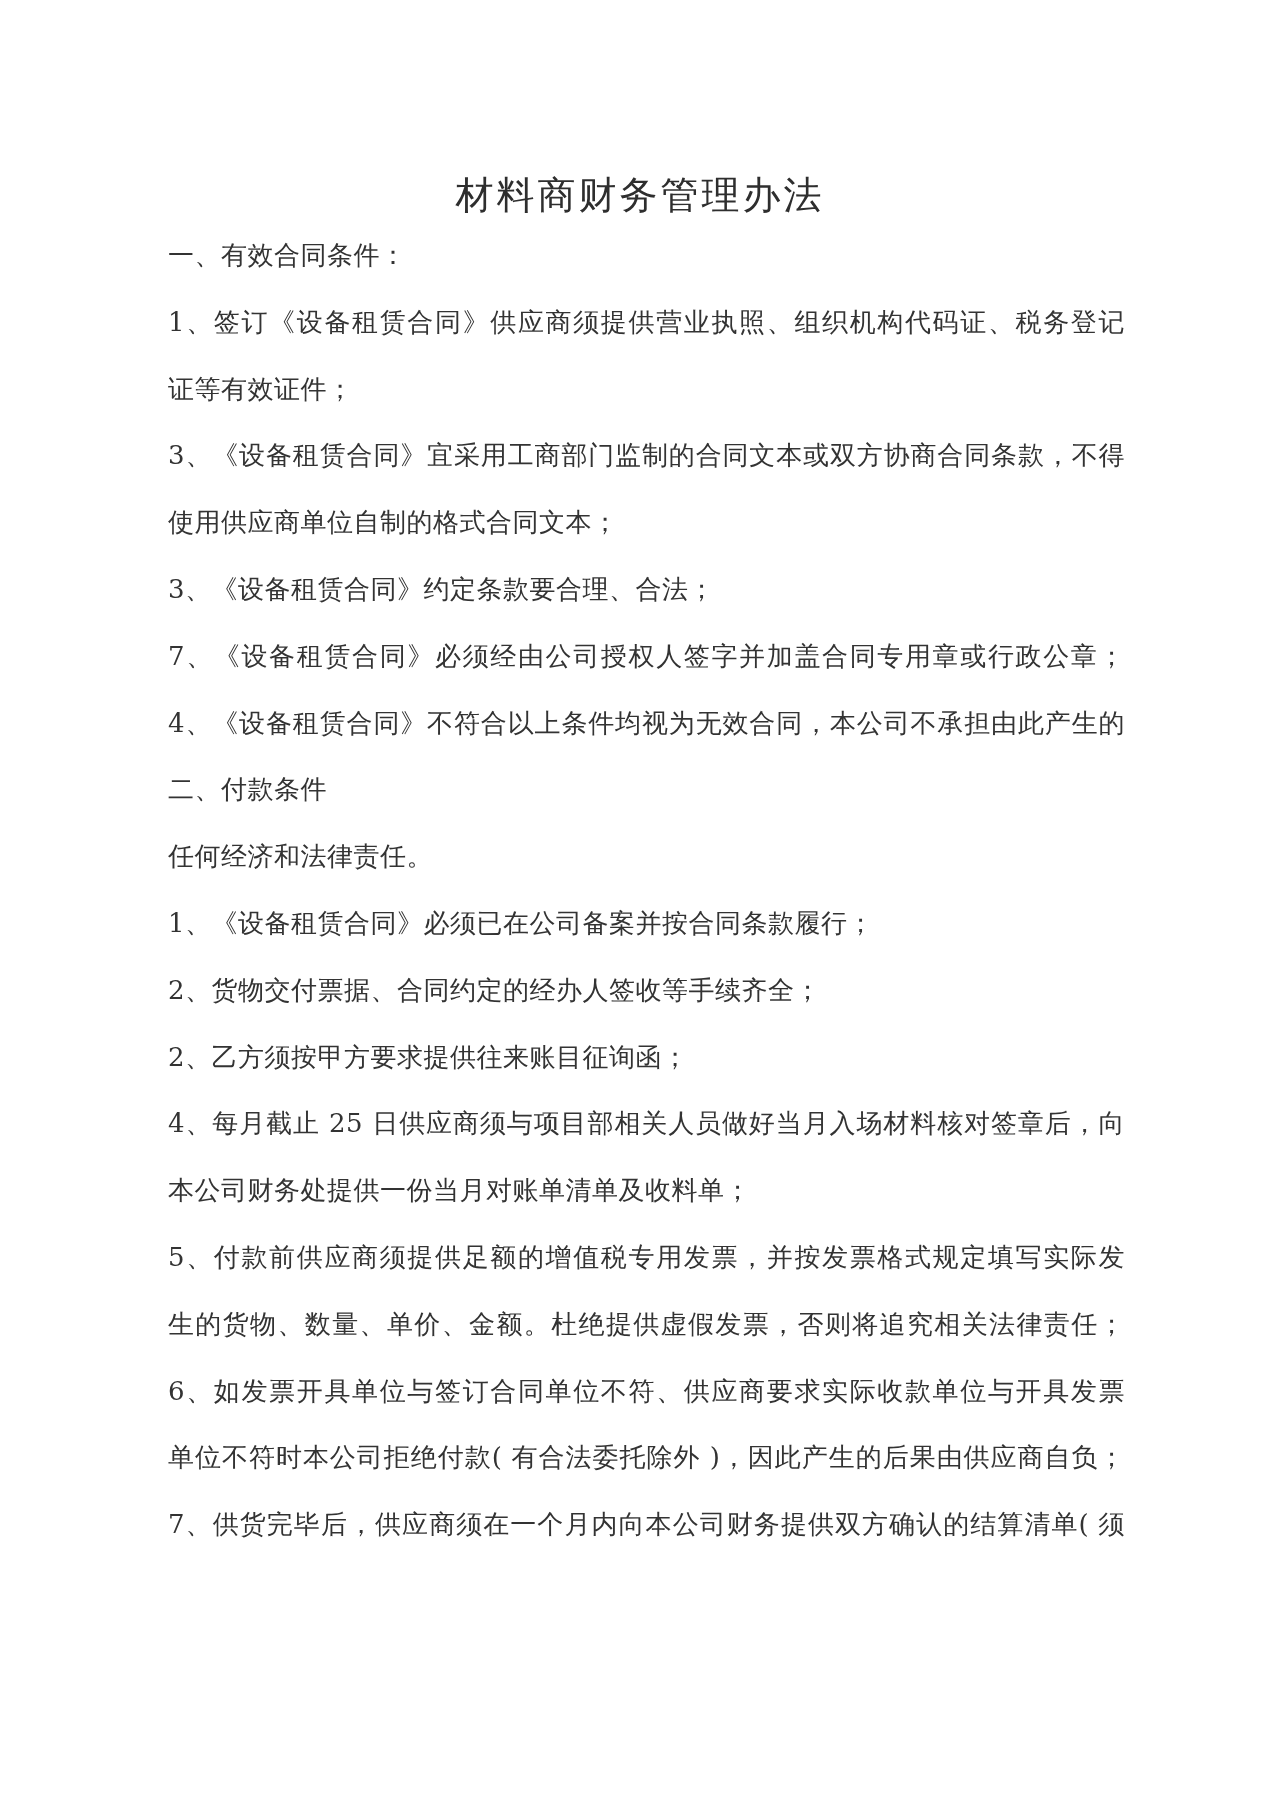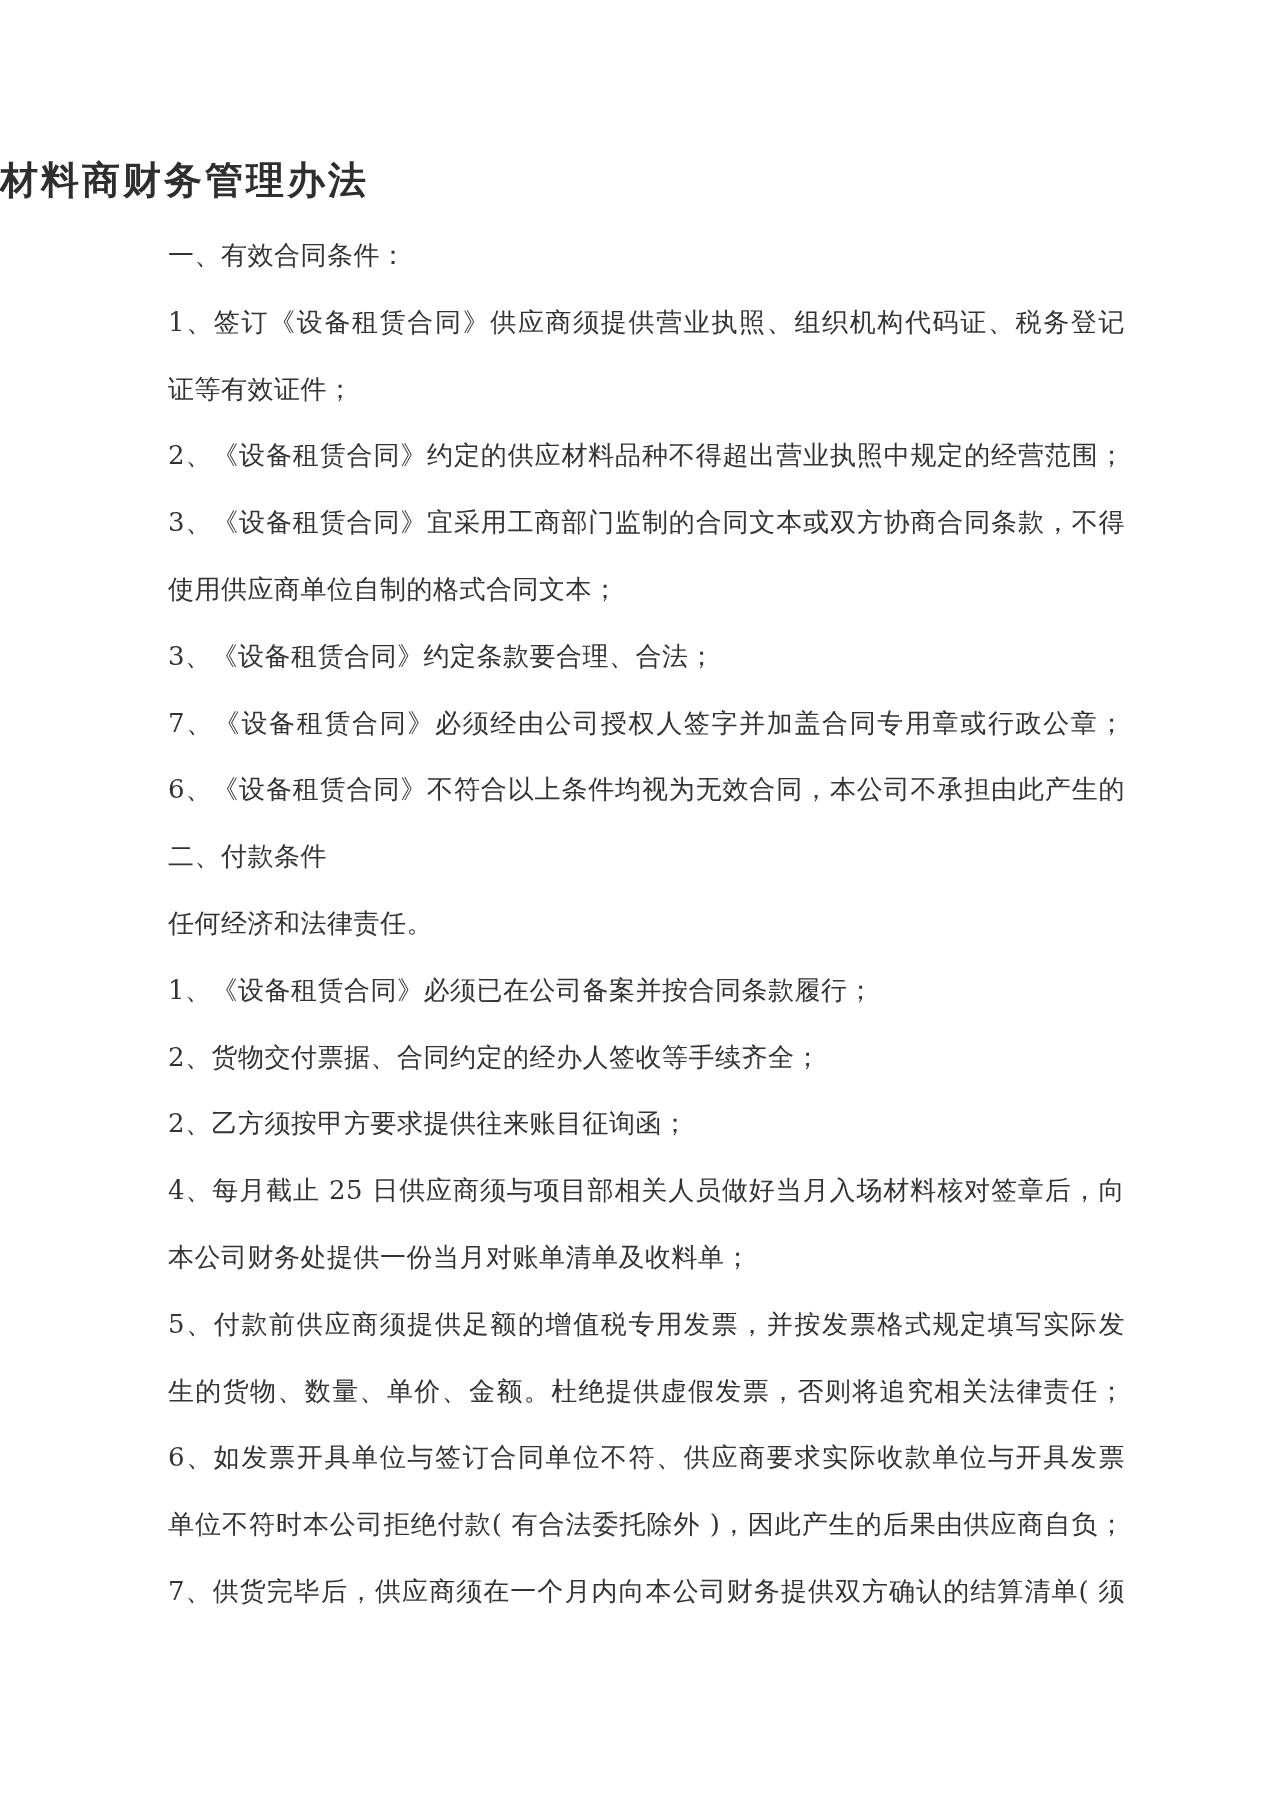--- a/index.html
+++ b/index.html
@@ -11,27 +11,28 @@
     position: relative;
     width: 1280px;
     height: 1810px;
     background: #ffffff;
     overflow: hidden;
     font-family: "DejaVu Serif", serif;
     color: #333333;
   }
   .doc-title {
     position: absolute;
-    top: 152px;
+    top: 167px;
     left: 0;
     width: 100%;
+    text-align: center;
     font-size: 38px;
     line-height: 56px;
     letter-spacing: 3px;
-    font-weight: 700;
+    font-weight: 400;
     color: #2e2e2e;
   }
   .lines {
     position: absolute;
     top: 222px;
     left: 168px;
     right: 155px;
   }
   .line {
     height: 66.8px;
@@ -50,26 +51,25 @@
 </style>
 </head>
 <body>
 
 <div class="page">
   <div class="doc-title">材料商财务管理办法</div>
   <div class="lines">
     <div class="line">一、有效合同条件：</div>
     <div class="line fill">1、签订《设备租赁合同》供应商须提供营业执照、组织机构代码证、税务登记</div>
     <div class="line">证等有效证件；</div>
-    <div class="line fill">2、《设备租赁合同》约定的供应材料品种不得超出营业执照中规定的经营范围；</div>
     <div class="line fill">3、《设备租赁合同》宜采用工商部门监制的合同文本或双方协商合同条款，不得</div>
     <div class="line">使用供应商单位自制的格式合同文本；</div>
     <div class="line">3、《设备租赁合同》约定条款要合理、合法；</div>
     <div class="line fill">7、《设备租赁合同》必须经由公司授权人签字并加盖合同专用章或行政公章；</div>
-    <div class="line fill">6、《设备租赁合同》不符合以上条件均视为无效合同，本公司不承担由此产生的</div>
+    <div class="line fill">4、《设备租赁合同》不符合以上条件均视为无效合同，本公司不承担由此产生的</div>
     <div class="line">二、付款条件</div>
     <div class="line">任何经济和法律责任。</div>
     <div class="line">1、《设备租赁合同》必须已在公司备案并按合同条款履行；</div>
     <div class="line">2、货物交付票据、合同约定的经办人签收等手续齐全；</div>
     <div class="line">2、乙方须按甲方要求提供往来账目征询函；</div>
     <div class="line fill">4、每月截止 25 日供应商须与项目部相关人员做好当月入场材料核对签章后，向</div>
     <div class="line">本公司财务处提供一份当月对账单清单及收料单；</div>
     <div class="line fill">5、付款前供应商须提供足额的增值税专用发票，并按发票格式规定填写实际发</div>
     <div class="line fill">生的货物、数量、单价、金额。杜绝提供虚假发票，否则将追究相关法律责任；</div>
     <div class="line fill">6、如发票开具单位与签订合同单位不符、供应商要求实际收款单位与开具发票</div>

